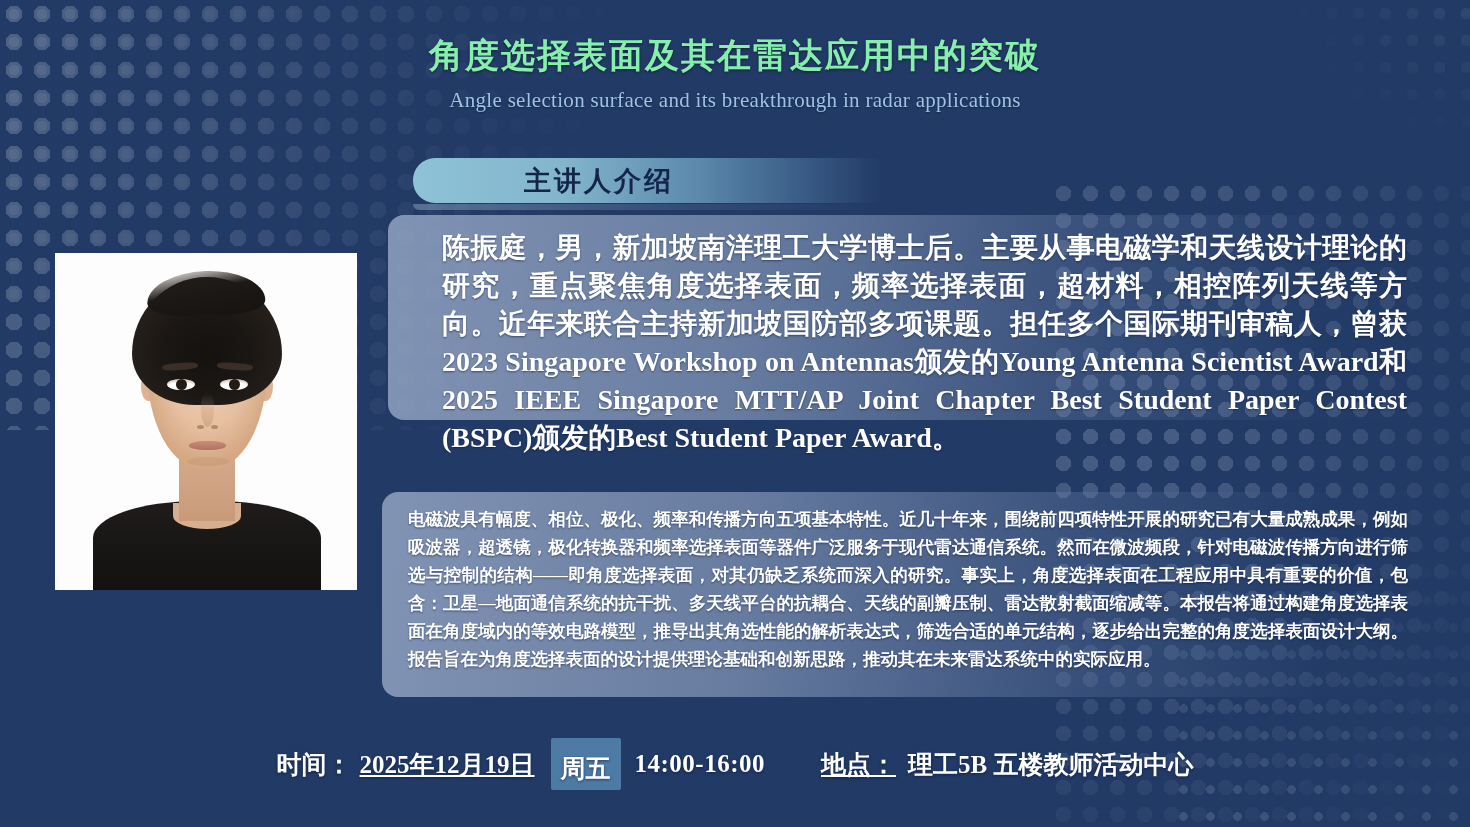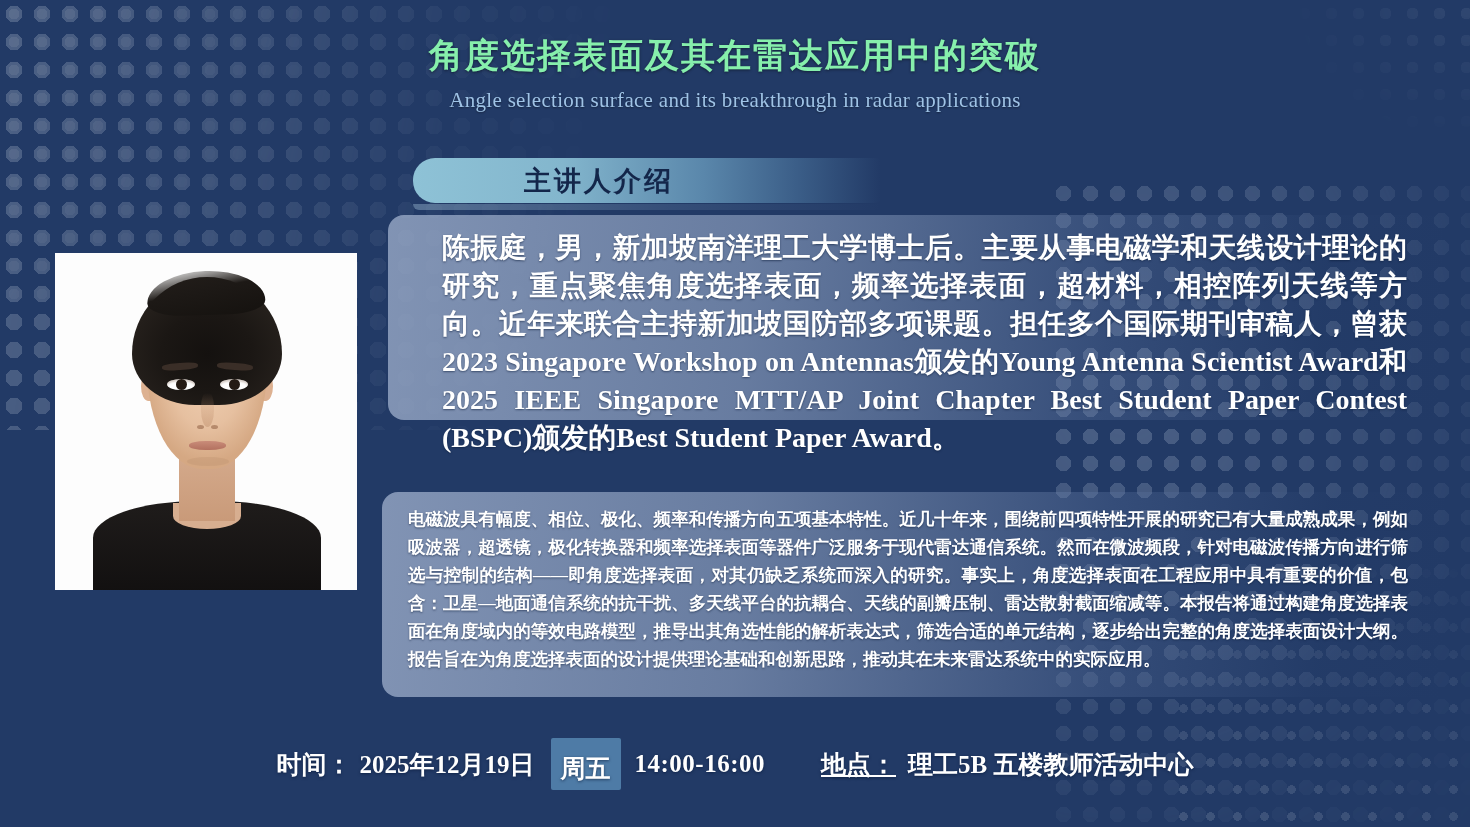--- a/index.html
+++ b/index.html
@@ -180,21 +180,21 @@
     display:flex; align-items:center; justify-content:center;
     gap:0px;
   }
   .foot {
     font-size:25px; font-weight:700; color:#ffffff;
     font-family:"Liberation Serif","DejaVu Serif", serif;
     text-shadow:0 1px 3px rgba(5,20,50,.6);
     white-space:nowrap;
   }
   #foot-time-label { margin-right:8px; }
-  #foot-date { margin-right:16px; }
+  #foot-date { margin-right:16px;text-decoration:underline; }
   #foot-weekday {
     background:#4e7ba6; color:#ffffff;
     padding:14px 10px 5px; margin-right:14px;
     border-radius:2px;
   }
   #foot-time-range { margin-right:56px; letter-spacing:.5px; }
   #foot-place-label { margin-right:12px;text-decoration:underline; }
   #foot-place { }
 </style>
 </head>

